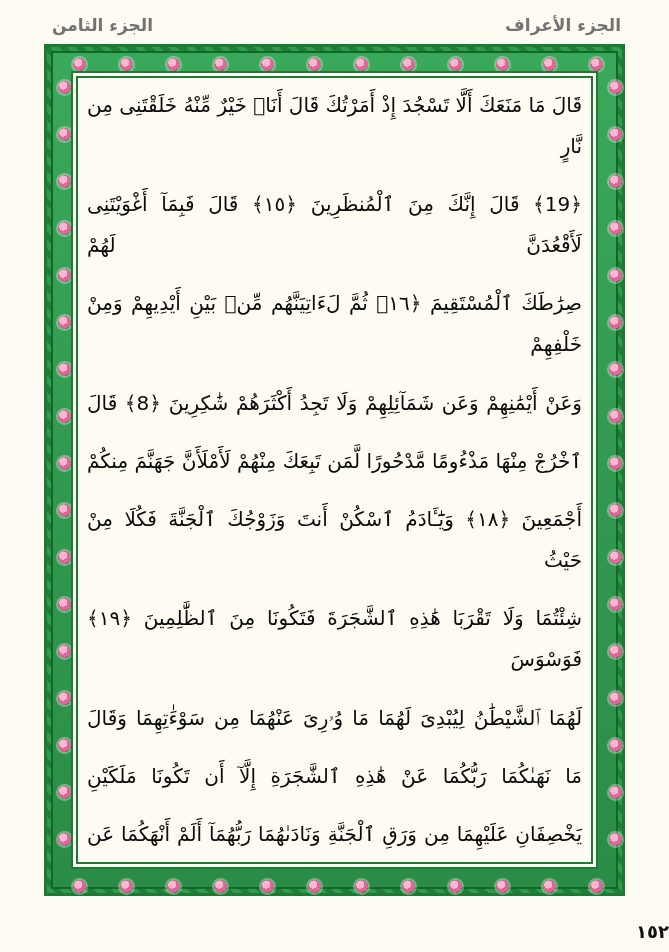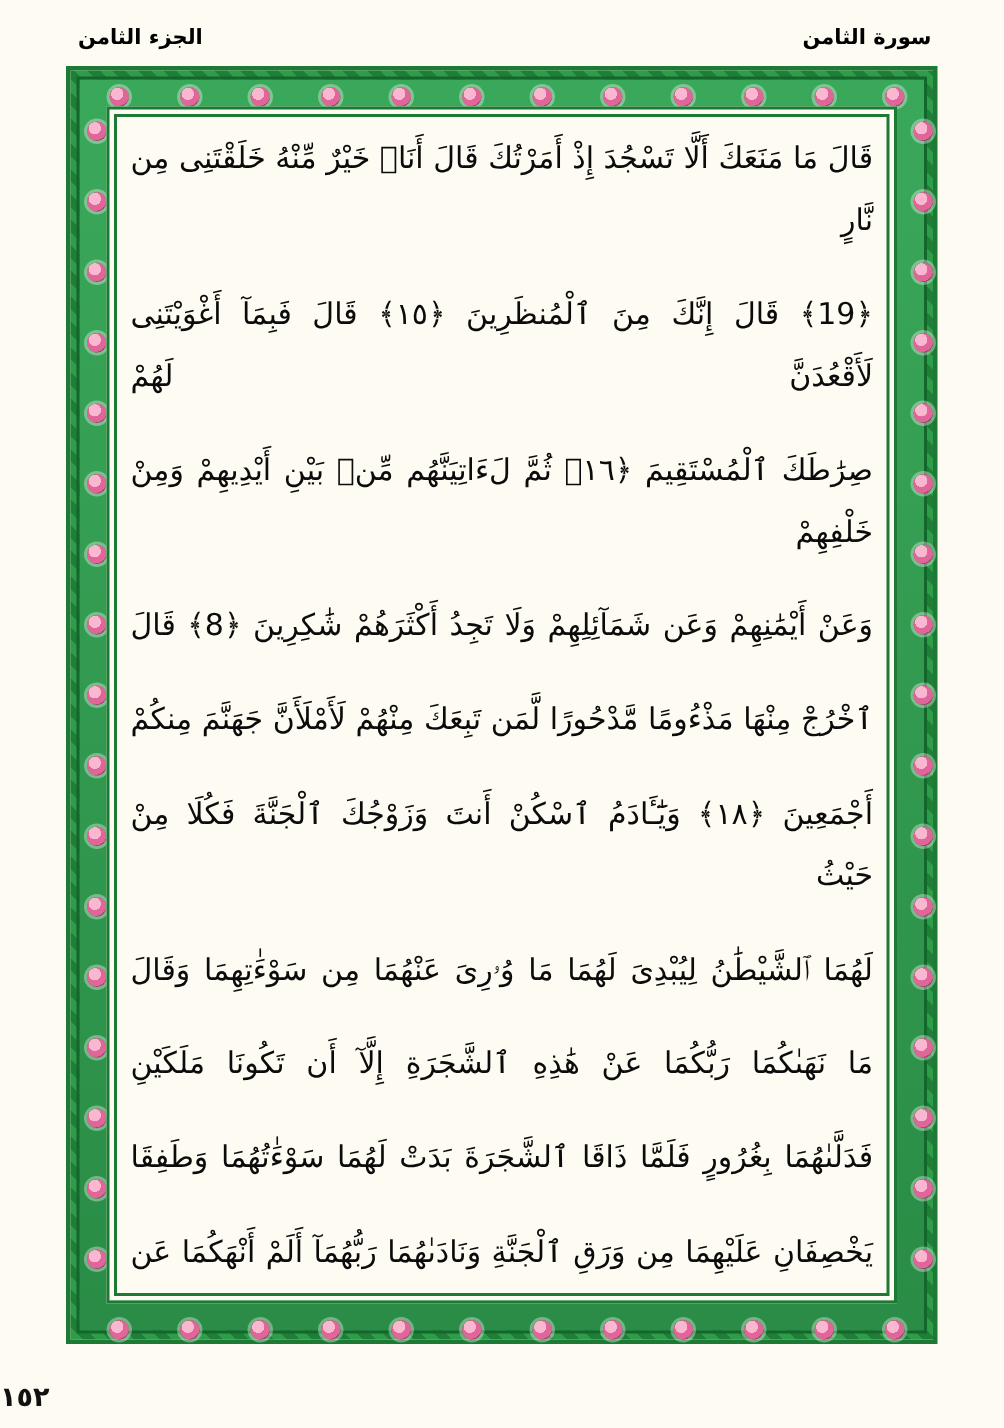--- a/index.html
+++ b/index.html
@@ -27,23 +27,23 @@
     top: 8px;
     left: 42px;
     right: 42px;
     height: 34px;
     display: flex;
     align-items: center;
     justify-content: space-between;
     direction: rtl;
   }
   .header-item {
-    color: #000000;
-    font-family: "DejaVu Sans", sans-serif;
-    font-size: 14px;
+    color: #737373;
+    font-family: "DejaVu Sans", sans-serif;
+    font-size: 17px;
     font-weight: bold;
     letter-spacing: 0;
     white-space: nowrap;
   }
   .header-right { margin-right: 6px; }
   .header-left { margin-left: 10px; }
 
   
   .frame-outer {
     position: absolute;
@@ -117,35 +117,35 @@
     text-align-last: justify;
     margin-left: 36px;
   }
 
   
   .footer {
     position: absolute;
     bottom: 10px;
     left: 0;
     right: 0;
-    text-align: left;
+    text-align: right;
     font-family: "DejaVu Sans", sans-serif;
     font-size: 18px;
     font-weight: bold;
     color: #111;
     letter-spacing: 2px;
   }
 </style>
 </head>
 <body>
 
 <div class="page">
 
   <div class="header">
-    <div class="header-item header-right">سورة الثامن</div>
+    <div class="header-item header-right">الجزء الأعراف</div>
     <div class="header-item header-left">الجزء الثامن</div>
   </div>
 
   <div class="frame-outer">
     <div class="frame-band">
       <div class="band-dots" id="dots">
           <span class="dot" style="left: 20px; top: 5px;"></span>
           <span class="dot" style="left: 20px; top: 827px;"></span>
           <span class="dot" style="left: 67px; top: 5px;"></span>
           <span class="dot" style="left: 67px; top: 827px;"></span>
@@ -207,22 +207,22 @@
     </div>
 
     <div class="frame-inner">
       <div class="text-area" id="text-area">
           <div class="line-text">قَالَ مَا مَنَعَكَ أَلَّا تَسْجُدَ إِذْ أَمَرْتُكَ قَالَ أَنَا۠ خَيْرٌ مِّنْهُ خَلَقْتَنِى مِن نَّارٍ</div>
           <div class="line-text">﴿19﴾ قَالَ إِنَّكَ مِنَ ٱلْمُنظَرِينَ ﴿١٥﴾ قَالَ فَبِمَآ أَغْوَيْتَنِى لَأَقْعُدَنَّ لَهُمْ</div>
           <div class="line-text">صِرَٰطَكَ ٱلْمُسْتَقِيمَ ﴿١٦﴾ ثُمَّ لَءَاتِيَنَّهُم مِّنۢ بَيْنِ أَيْدِيهِمْ وَمِنْ خَلْفِهِمْ</div>
           <div class="line-text">وَعَنْ أَيْمَٰنِهِمْ وَعَن شَمَآئِلِهِمْ وَلَا تَجِدُ أَكْثَرَهُمْ شَٰكِرِينَ ﴿8﴾ قَالَ</div>
           <div class="line-text">ٱخْرُجْ مِنْهَا مَذْءُومًا مَّدْحُورًا لَّمَن تَبِعَكَ مِنْهُمْ لَأَمْلَأَنَّ جَهَنَّمَ مِنكُمْ</div>
           <div class="line-text">أَجْمَعِينَ ﴿١٨﴾ وَيَٰٓـَٔادَمُ ٱسْكُنْ أَنتَ وَزَوْجُكَ ٱلْجَنَّةَ فَكُلَا مِنْ حَيْثُ</div>
+          <div class="line-text">شِئْتُمَا وَلَا تَقْرَبَا هَٰذِهِ ٱلشَّجَرَةَ فَتَكُونَا مِنَ ٱلظَّٰلِمِينَ ﴿١٩﴾ فَوَسْوَسَ</div>
           <div class="line-text">لَهُمَا ٱلشَّيْطَٰنُ لِيُبْدِىَ لَهُمَا مَا وُۥرِىَ عَنْهُمَا مِن سَوْءَٰتِهِمَا وَقَالَ</div>
           <div class="line-text">مَا نَهَىٰكُمَا رَبُّكُمَا عَنْ هَٰذِهِ ٱلشَّجَرَةِ إِلَّآ أَن تَكُونَا مَلَكَيْنِ</div>
-          <div class="line-text">فَدَلَّىٰهُمَا بِغُرُورٍ فَلَمَّا ذَاقَا ٱلشَّجَرَةَ بَدَتْ لَهُمَا سَوْءَٰتُهُمَا وَطَفِقَا</div>
           <div class="line-text">يَخْصِفَانِ عَلَيْهِمَا مِن وَرَقِ ٱلْجَنَّةِ وَنَادَىٰهُمَا رَبُّهُمَآ أَلَمْ أَنْهَكُمَا عَن</div>
         </div>
     </div>
   </div>
 
   <div class="footer">١٥٢</div>
 </div>
 
 </body></html>

